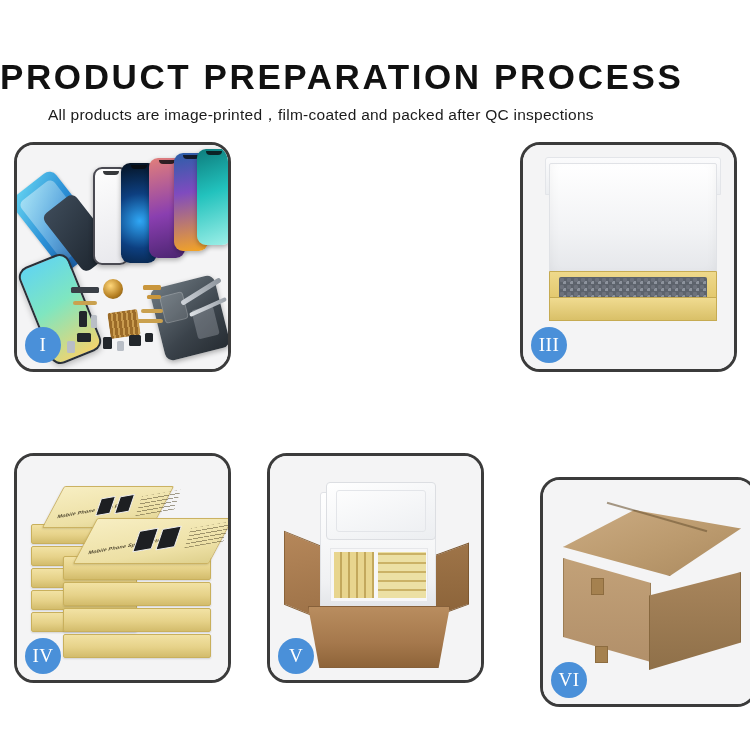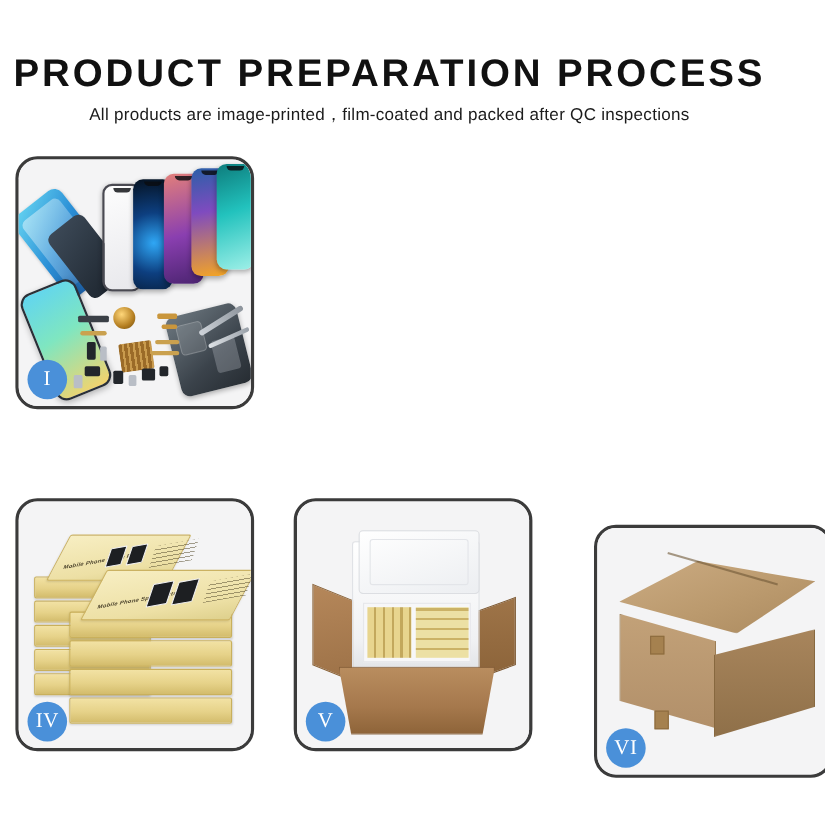--- a/index.html
+++ b/index.html
@@ -15,24 +15,23 @@
   .page {
     position: relative;
     width: 750px;
     height: 750px;
     background: #ffffff;
   }
 
   
   .header {
     position: absolute;
-    top: 47px;
+    top: 57px;
     left: 0;
     width: 708px;
-    text-align: center;
   }
 
   .title {
     font-family: "Liberation Sans", sans-serif;
     font-size: 35px;
     font-weight: bold;
     letter-spacing: 2.6px;
     color: #111111;
     line-height: 40px;
     white-space: nowrap;
@@ -40,20 +39,21 @@
 
   .subtitle {
     margin-top: 8px;
     font-family: "Liberation Sans", sans-serif;
     font-size: 15.5px;
     font-weight: normal;
     letter-spacing: 0.25px;
     color: #1b1b1b;
     line-height: 20px;
     white-space: nowrap;
+    margin-left: 48px;
   }
 
   
   .grid {
     position: absolute;
     top: 142px;
     left: 14px;
     width: 724px;
     height: 532px;
   }
@@ -547,20 +547,30 @@
           <div class="flex sp" style="left:120px; top:174px; width:26px;"></div>
 
           <div class="tool"></div>
           <div class="tool2"></div>
         </div>
       </div>
       <div class="badge">I</div>
     </div>
 
 
+    <div class="panel p3">
+      <div class="clip">
+        <div class="box3-lid-top"></div>
+        <div class="box3-lid"></div>
+        <div class="box3-tray"></div>
+        <div class="box3-foam"></div>
+        <div class="box3-tray-front"></div>
+      </div>
+      <div class="badge">III</div>
+    </div>
 
     <div class="panel p4">
       <div class="clip">
         <div class="stack">
 
           <div class="sbox sp" style="left:4px;   top:54px;  width:106px; height:20px;"></div>
           <div class="sbox sp" style="left:4px;   top:76px;  width:106px; height:20px;"></div>
           <div class="sbox sp" style="left:4px;   top:98px;  width:106px; height:20px;"></div>
           <div class="sbox sp" style="left:4px;   top:120px; width:106px; height:20px;"></div>
           <div class="sbox sp" style="left:4px;   top:142px; width:106px; height:20px;"></div>

